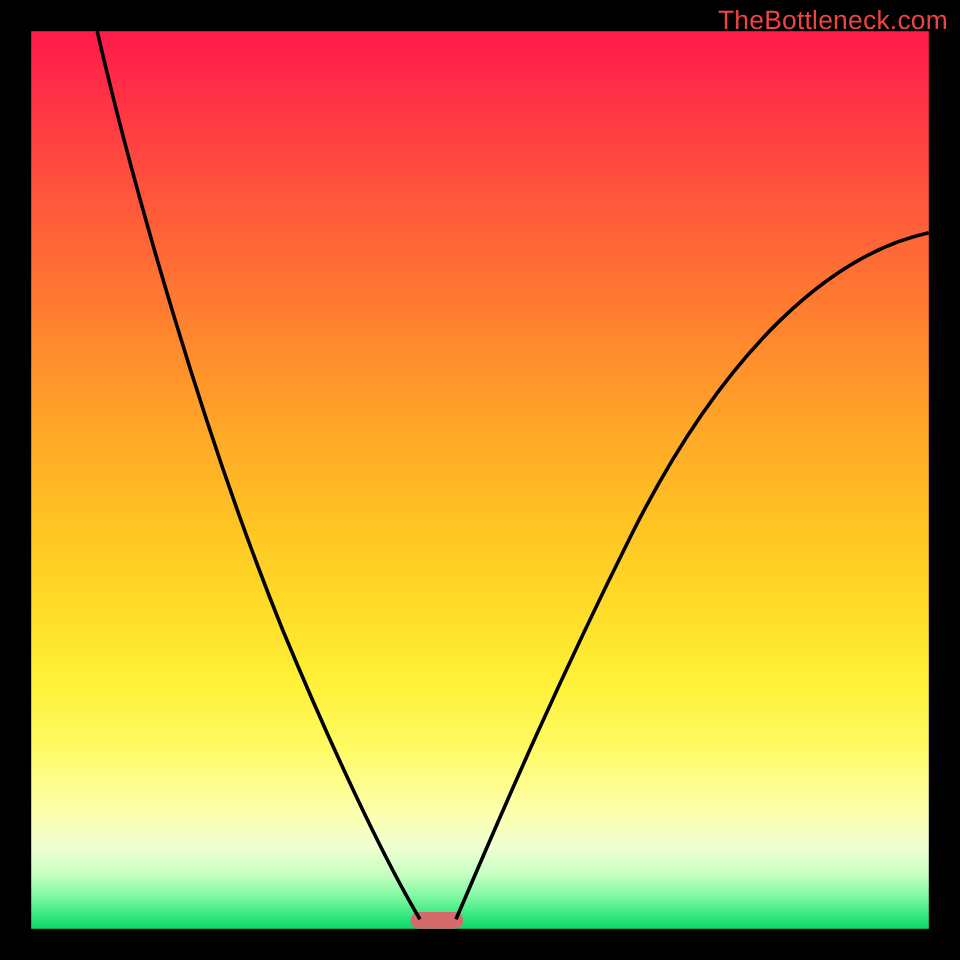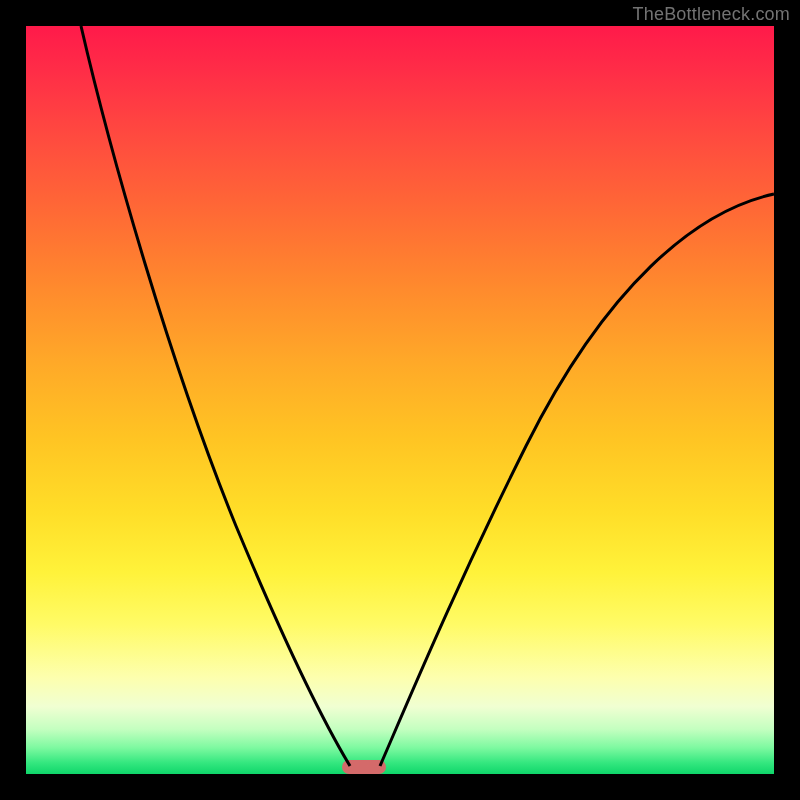--- a/index.html
+++ b/index.html
@@ -41,22 +41,22 @@
     height: 14px;
     border-radius: 7px;
     background: #d46a6a;
     left: 316px;
     top: 734px;
   }
   .watermark {
     position: absolute;
     top: 4px;
     right: 10px;
-    color: #737373;
-    font-size: 18px;
+    color: #ef4444;
+    font-size: 22px;
     font-weight: 500;
     letter-spacing: 0.2px;
     user-select: none;
   }
   svg.curves {
     position: absolute;
     left: 26px;
     top: 26px;
     width: 748px;
     height: 748px;

